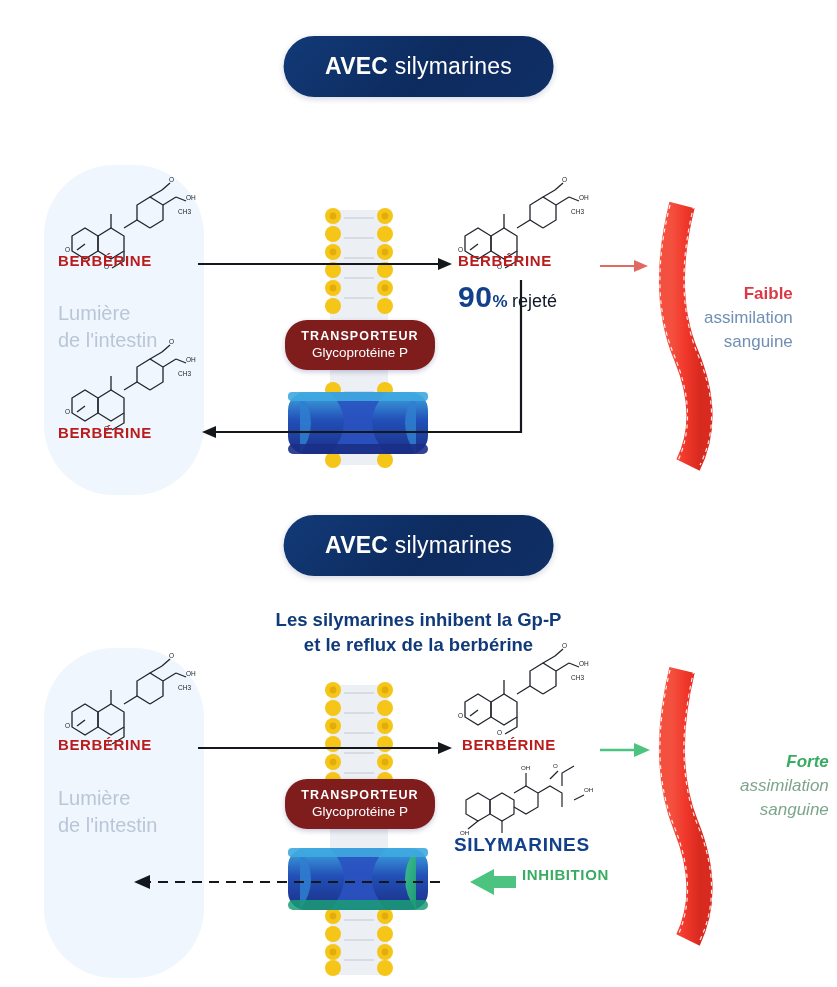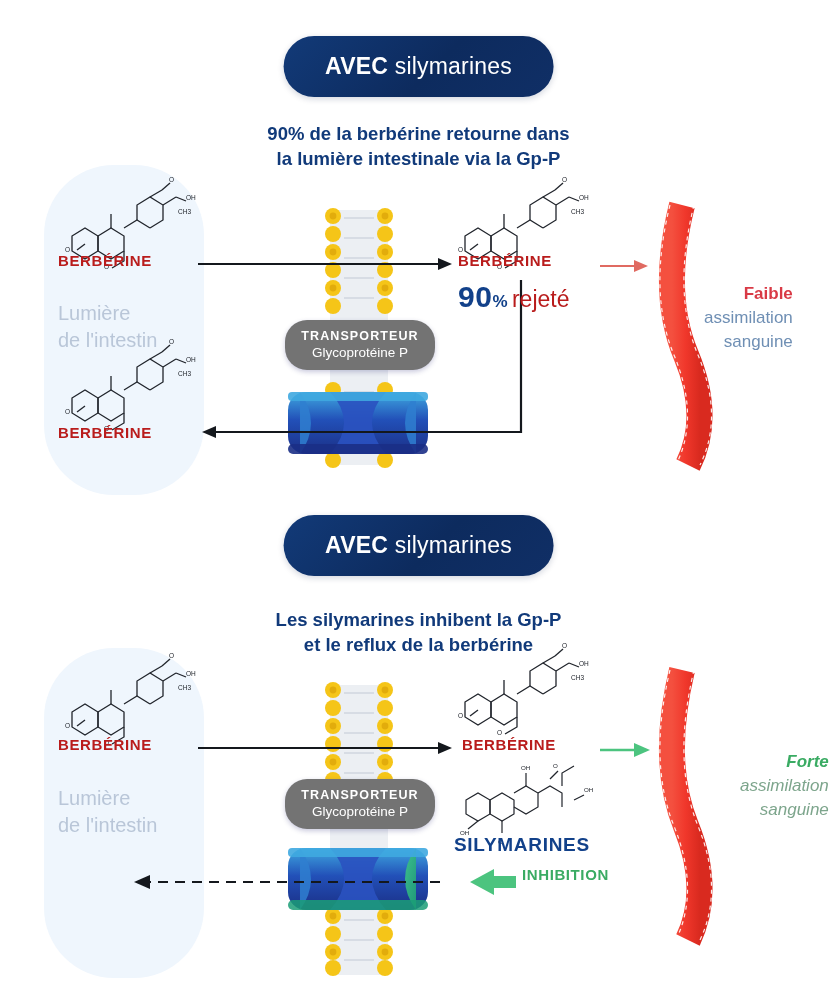--- a/index.html
+++ b/index.html
@@ -84,22 +84,22 @@
   .lbl-rejete .pct {
     font-size: 30px;
     font-weight: bold;
     letter-spacing: 0.5px;
   }
   .lbl-rejete .pctsign {
     font-size: 17px;
     font-weight: bold;
   }
   .lbl-rejete .rej {
-    font-size: 23px;
-    color: #b91c1c;
+    font-size: 18px;
+    color: #0f172a;
   }
   .lbl-assim {
     position: absolute;
     text-align: right;
     font-size: 17px;
     line-height: 1.4;
     white-space: nowrap;
   }
   .lbl-assim .head { font-weight: bold; display: block; }
   .lbl-assim.weak { color: #6f8fb4; }
@@ -119,21 +119,21 @@
     color: #3aab63;
     font-weight: bold;
     font-size: 15px;
     letter-spacing: 0.6px;
     white-space: nowrap;
   }
 
   
   .transporter {
     position: absolute;
-    background: #737373;
+    background: #7f1d1d;
     border-radius: 22px;
     color: #ffffff;
     text-align: center;
     padding: 9px 0 10px 0;
     width: 150px;
     box-shadow: 0 2px 5px rgba(40,40,120,0.25);
   }
   .transporter .t1 {
     font-size: 12.5px;
     font-weight: bold;
@@ -156,24 +156,20 @@
 </style>
 </head>
 <body>
 
 <div class="panel" id="panel-top">
 
   <div class="title-pill" style="top:36px;">
     <span class="strong">AVEC</span><span class="light"> silymarines</span>
   </div>
 
-  <div class="subtitle" style="top:122px;">
-    <div>90% de la berbérine retourne dans</div>
-    <div>la lumière intestinale via la Gp-P</div>
-  </div>
 
   <div class="lumen" style="left:44px; top:165px; width:160px; height:330px;"></div>
 
   <svg class="svg-layer" width="837" height="500" viewBox="0 0 837 500">
     <defs>
       <linearGradient id="pumpGrad1" x1="0" y1="0" x2="0" y2="1">
         <stop offset="0%" stop-color="#3fa9e0"></stop>
         <stop offset="45%" stop-color="#2250b8"></stop>
         <stop offset="100%" stop-color="#1b2f86"></stop>
       </linearGradient>

